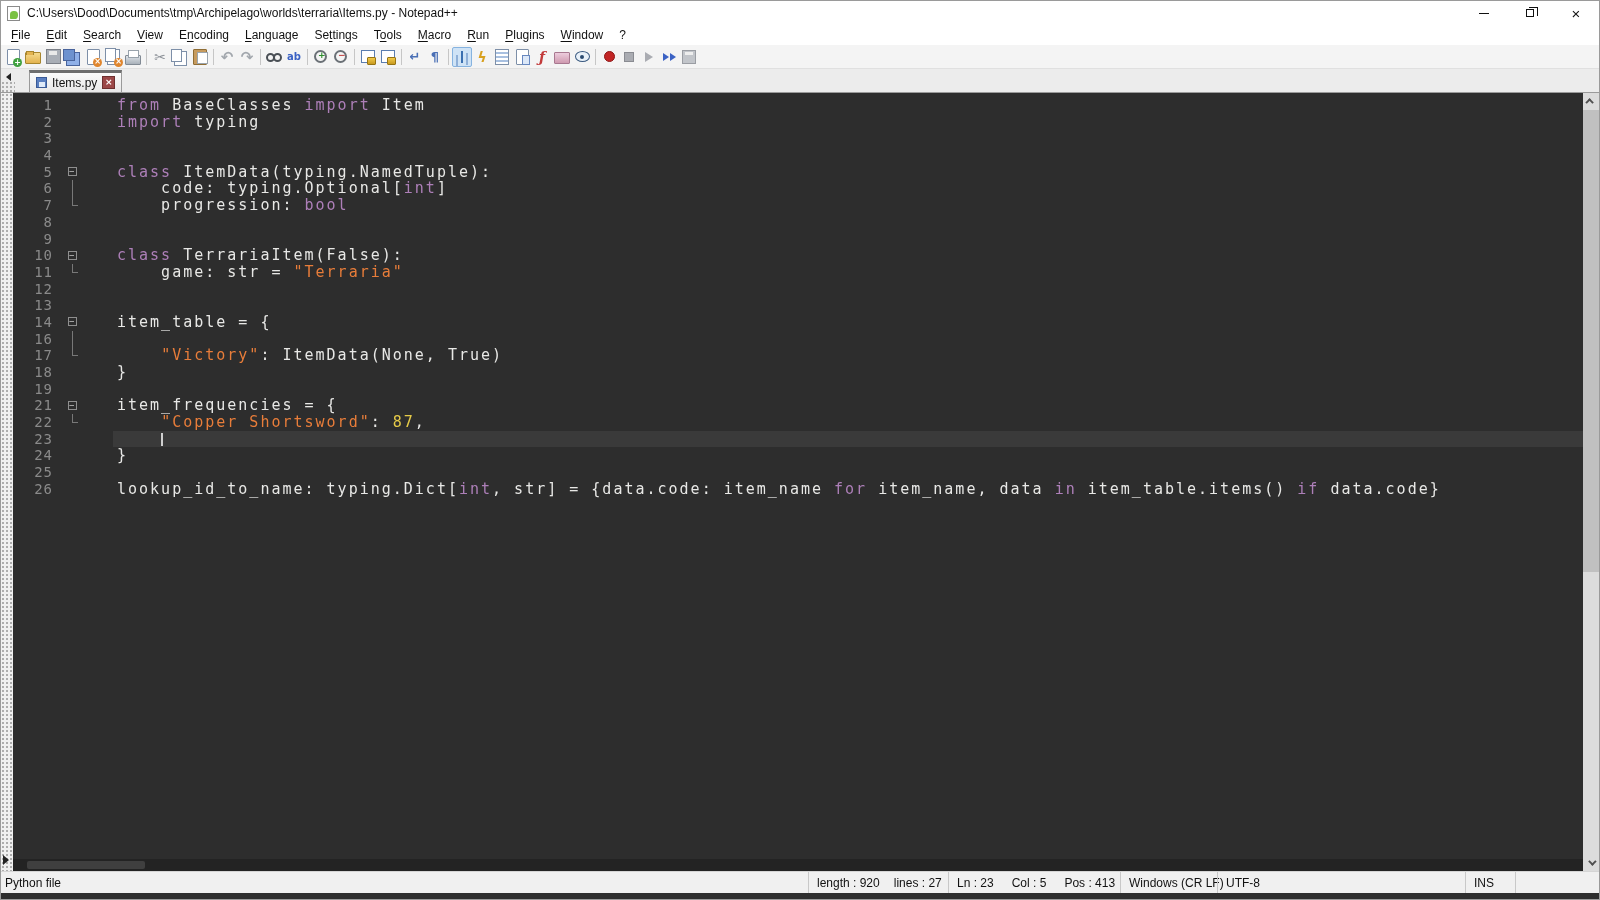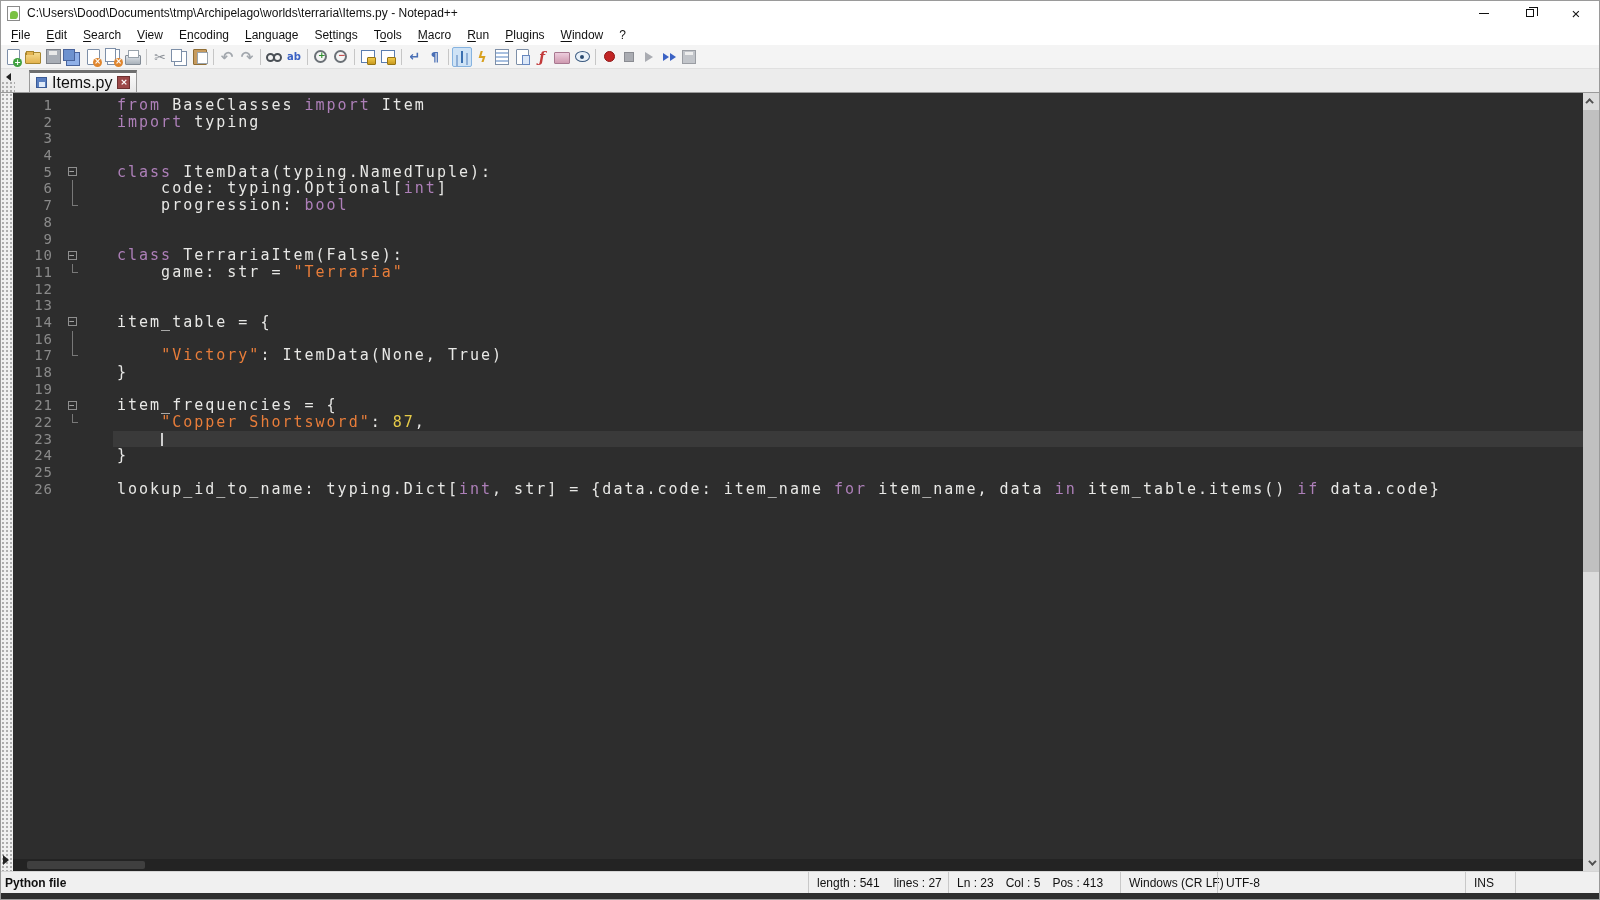--- a/index.html
+++ b/index.html
@@ -77,21 +77,21 @@
   .i-macro-save::after { content:""; position:absolute; top:5px; left:6px; width:8px; height:3px; background:#eee; }
 
   
   .tabbar { height:24px; background:#ececec; display:flex; align-items:flex-end; flex:none; position:relative; border-bottom:1px solid #9a9a9a; }
   .tab-nav { width:14px; height:100%; display:flex; flex-direction:column; align-items:center; flex:none; }
   .tab-nav-arrow { margin-top:4px; width:0; height:0; border-right:5px solid #222; border-top:4px solid transparent; border-bottom:4px solid transparent; }
   .tab-nav-grip { flex:1; width:100%; background-image:radial-gradient(#adadad 1px, transparent 1.2px); background-size:4px 4px; }
   .tab { height:22px; display:flex; align-items:center; gap:5px; padding:0 6px; background:linear-gradient(#fbfbfb,#e8e8e8); border:1px solid #9a9a9a; border-bottom:none; border-top:3px solid #6e6e6e; margin-left:14px; }
   .tab-floppy { width:11px; height:11px; background:#5a7fc0; border:1px solid #3a5a96; position:relative; flex:none; }
   .tab-floppy::after { content:""; position:absolute; left:2px; top:4px; width:6px; height:5px; background:#dfeaf8; }
-  .tab-label { font-size:16px; color:#111; }
+  .tab-label { font-size:12px; color:#111; }
   .tab-close { width:13px; height:13px; background:#9c4848; border:1px solid #6e3030; color:#fff; font:bold 9px/11px "DejaVu Sans",sans-serif; text-align:center; flex:none; }
   .tab-close::before { content:"\00d7"; }
 
   
   .editor { flex:1; position:relative; background:#2d2d2d; min-height:0; }
   .edge-grip { position:absolute; left:0; top:0; bottom:0; width:12px; background:#f0f0f0;
                background-image:radial-gradient(#adadad 1px, transparent 1.2px); background-size:4px 4px; }
   .edge-grip .grip-arrow { position:absolute; bottom:6px; left:2px; width:0; height:0; border-left:6px solid #222; border-top:5px solid transparent; border-bottom:5px solid transparent; background:none; }
   .code-viewport { position:absolute; left:12px; right:16px; top:0; bottom:12px; overflow:hidden; background:#2d2d2d; }
   .code-lines { padding-top:4px; font-family:"DejaVu Sans Mono", monospace; font-size:15px; letter-spacing:2px; }
@@ -115,22 +115,22 @@
   .chev-up { width:6px; height:6px; border-left:2px solid #505050; border-top:2px solid #505050; transform:rotate(45deg) translateY(2px); }
   .chev-down { width:6px; height:6px; border-left:2px solid #505050; border-top:2px solid #505050; transform:rotate(225deg) translateY(2px); }
   .vs-thumb { position:absolute; left:0; top:17px; width:16px; height:462px; background:#c0c0c0; }
   .hscroll { position:absolute; left:12px; right:16px; bottom:0; height:12px; background:#232323; }
   .hs-thumb { position:absolute; left:14px; top:2px; width:118px; height:8px; background:#3f3f3f; border-radius:2px; }
 
   
   .statusbar { height:22px; background:#f0f0f0; border-top:1px solid #d5d5d5; display:flex; align-items:stretch; font-size:12px; color:#111; flex:none; }
   .sb-cell { display:flex; align-items:center; padding:0 8px; white-space:pre; }
   .sb-cell + .sb-cell { border-left:1px solid #c8c8c8; }
-  .sb-doc { flex:1; padding-left:4px;font-weight:bold; }
-  .sb-len { width:140px; gap:14px; } .sb-pos { width:172px; gap:12px; }
+  .sb-doc { flex:1; padding-left:4px; }
+  .sb-len { width:140px; gap:14px; } .sb-pos { width:172px; gap:18px; }
   .sb-eol { width:97px; } .sb-enc { width:236px; } .sb-ins { width:50px;margin-left:12px; }
   .sb-tail { width:84px; border-left:1px solid #c8c8c8; }
   .bottom-strip { height:6px; background:#2e2e2e; flex:none; }
 </style>
 </head>
 <body>
 
 <div class="window">
 
   <div class="titlebar">
@@ -378,21 +378,21 @@
       <div class="vs-thumb"></div>
       <div class="vs-arrow down">
           <span class="chev-down"></span>
         </div>
     </div>
   </div>
 
   <div class="statusbar">
     <div class="sb-cell sb-doc">Python file</div>
     <div class="sb-cell sb-len">
-      <span>length : 541</span>
+      <span>length : 920</span>
       <span>lines : 27</span>
     </div>
     <div class="sb-cell sb-pos">
       <span>Ln : 23</span>
       <span>Col : 5</span>
       <span>Pos : 413</span>
     </div>
     <div class="sb-cell sb-eol">Windows (CR LF)</div>
     <div class="sb-cell sb-enc">UTF-8</div>
     <div class="sb-cell sb-ins">INS</div>

